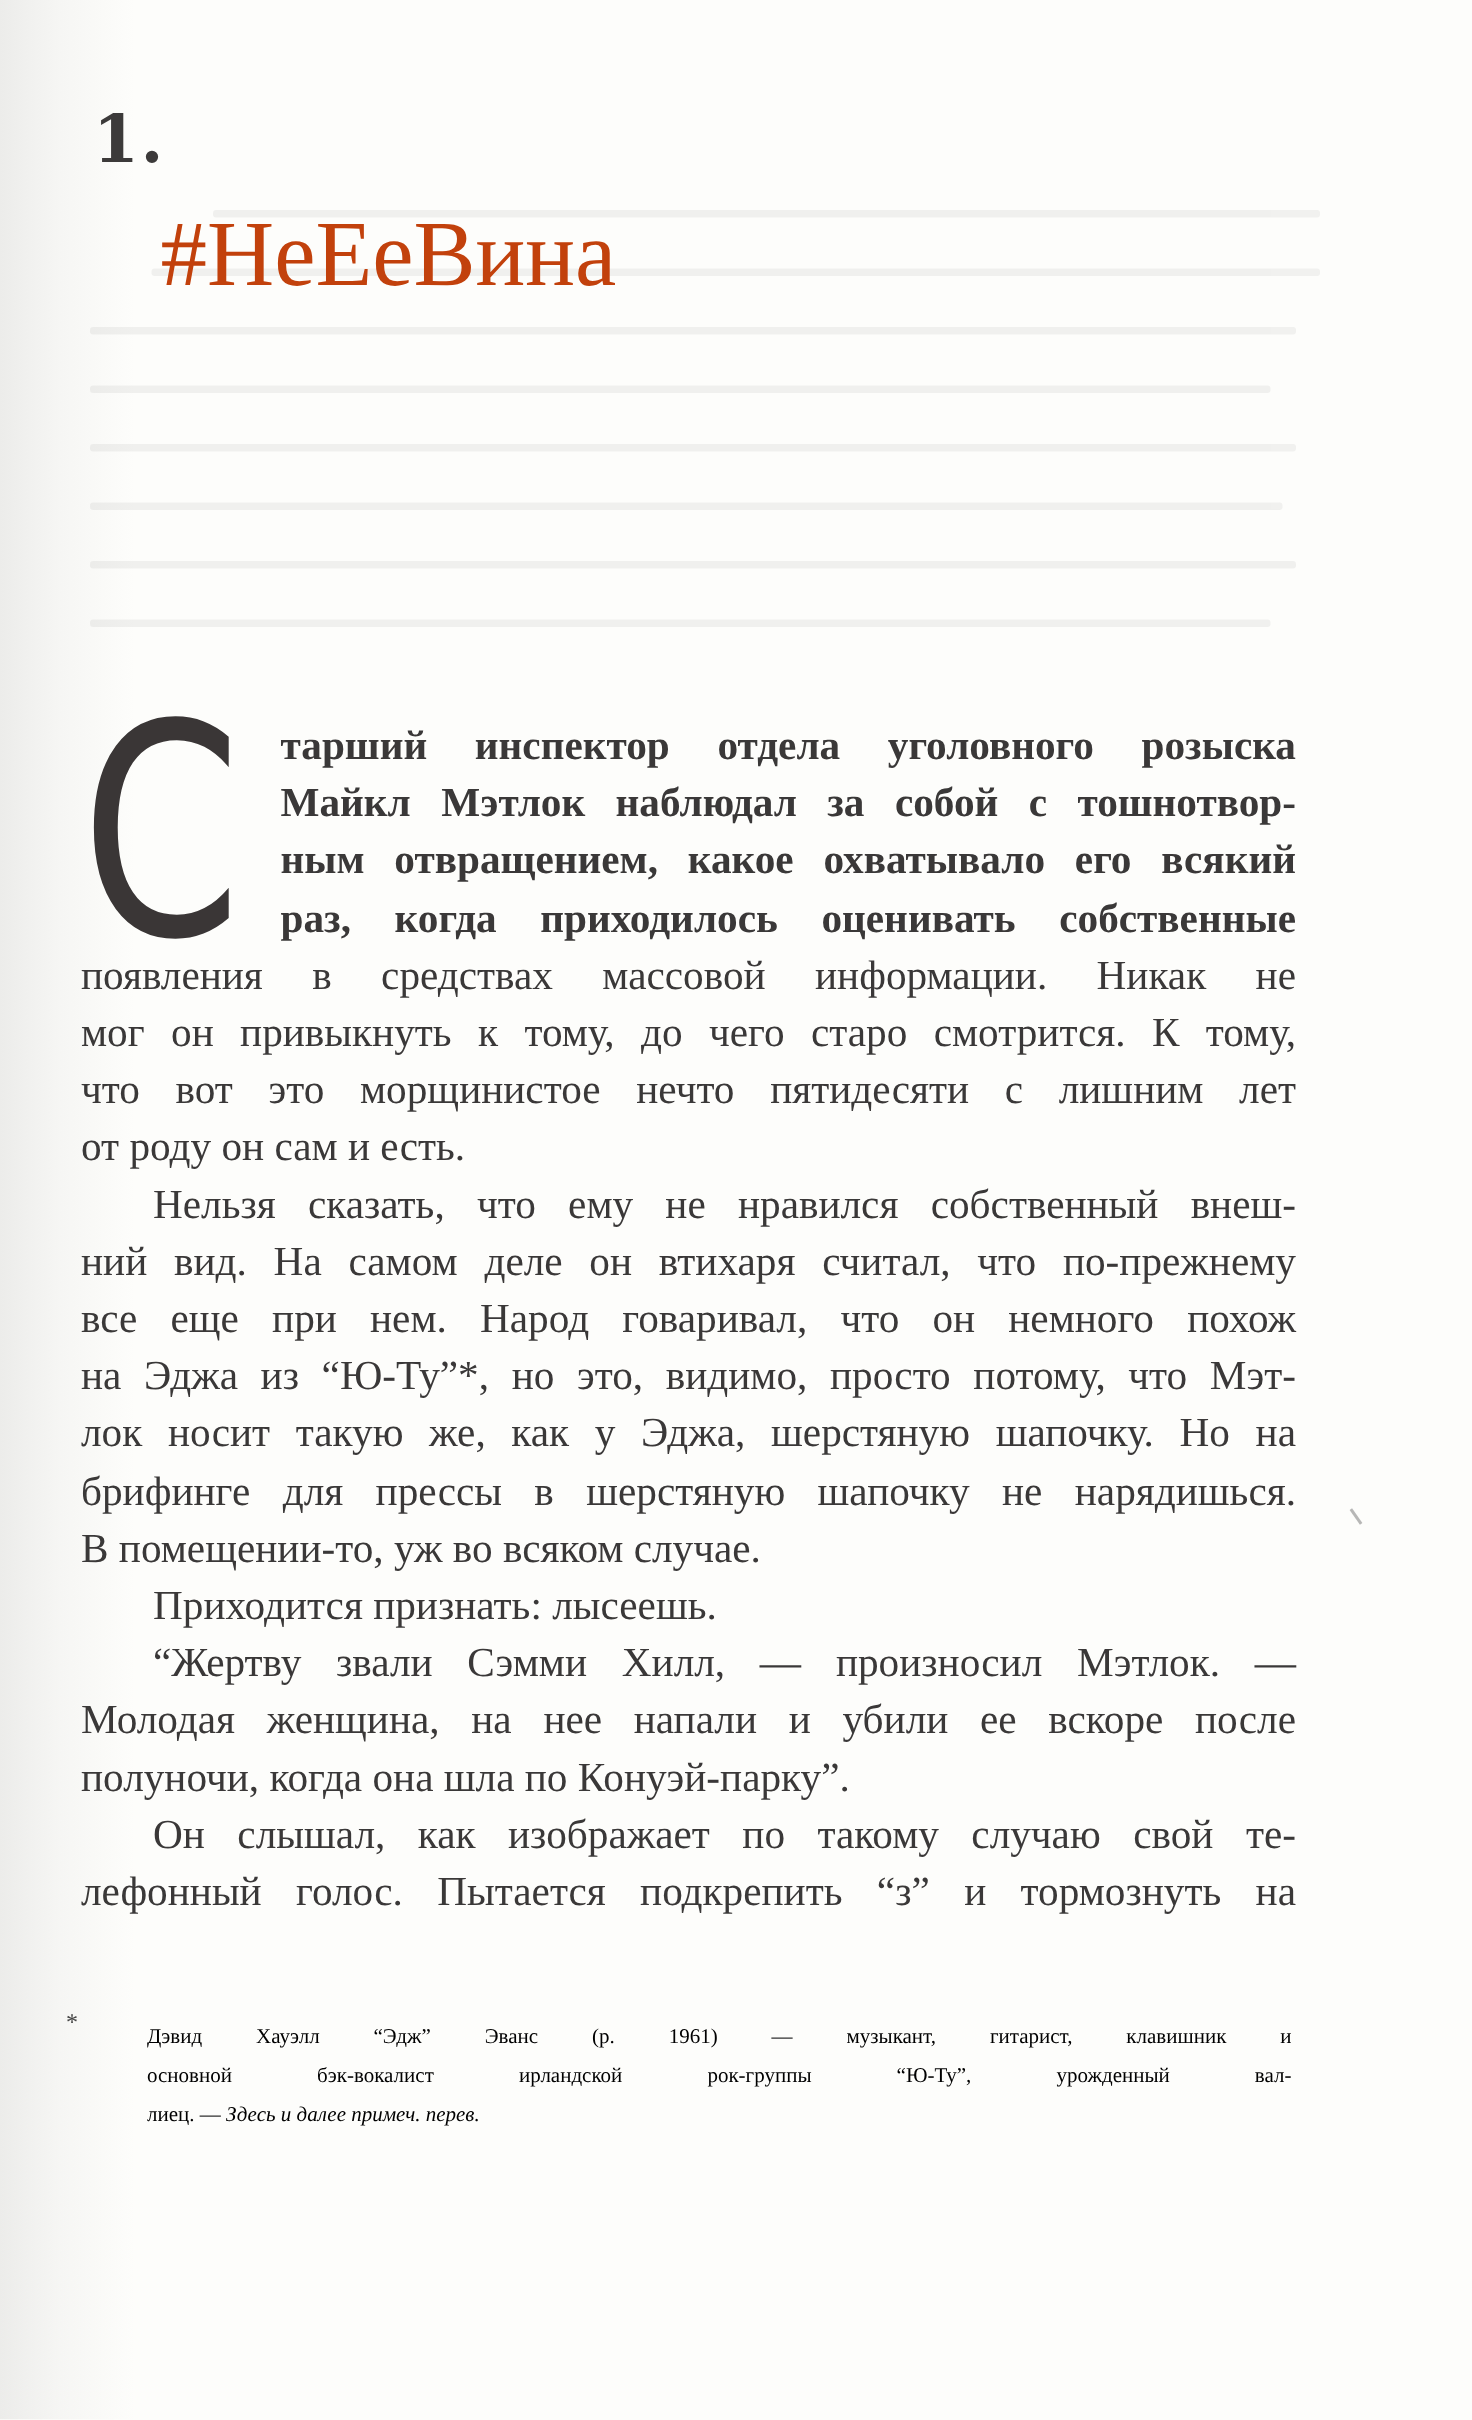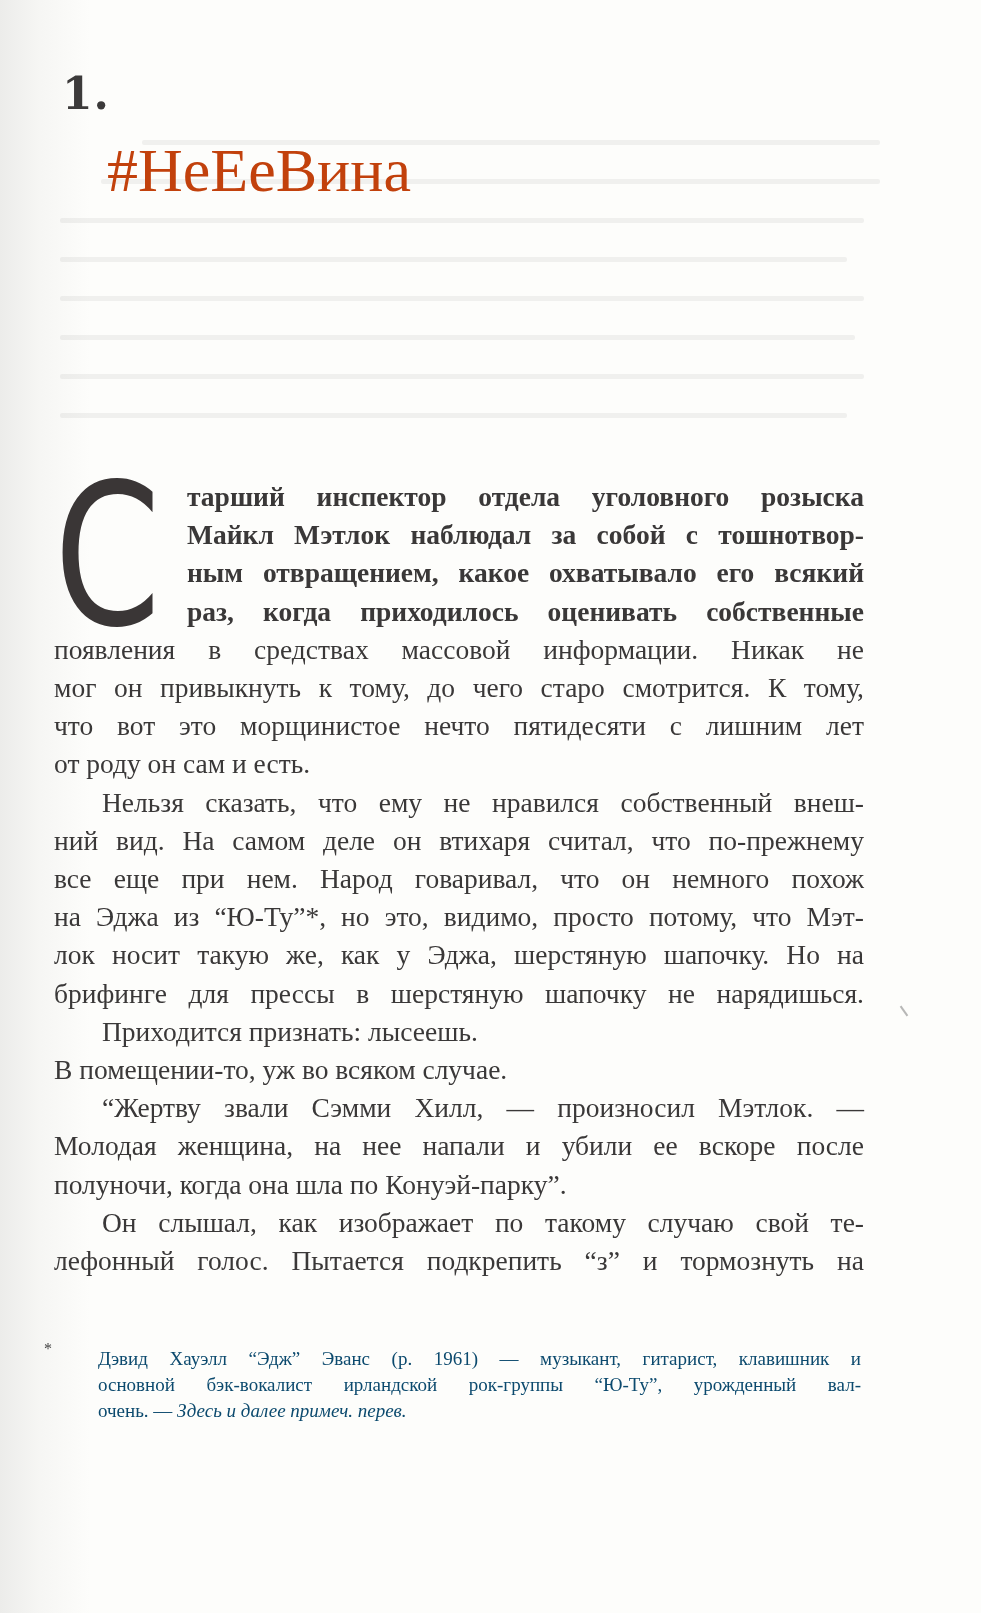--- a/index.html
+++ b/index.html
@@ -45,21 +45,21 @@
     font-family: "DejaVu Sans", sans-serif; font-weight: normal;
     font-size: 196px; line-height: 180px; color: #3a3636;
     transform: scaleX(0.78); transform-origin: left top;
     letter-spacing: -4px;
   }
   .footnote-marker {
     position: absolute; left: 44px; top: 1340px; font-size: 16px; color: #444;
   }
   .footnote {
     position: absolute; left: 98px; top: 1346px; width: 763px;
-    font-size: 19px; line-height: 26px; color: #0c4a6e;
+    font-size: 14px; line-height: 26px; color: #000000;
   }
   .footnote em { }
   .scratch {
     position: absolute; left: 903px; top: 1005px; width: 2px; height: 12px;
     background: #888; transform: rotate(-35deg); opacity: 0.6;
   }
 </style>
 </head>
 <body>
 
@@ -89,29 +89,29 @@
   <span class="line">появления в средствах массовой информации. Никак не</span>
   <span class="line">мог он привыкнуть к тому, до чего старо смотрится. К тому,</span>
   <span class="line">что вот это морщинистое нечто пятидесяти с лишним лет</span>
   <span class="line last">от роду он сам и есть.</span>
   <span class="line indent">Нельзя сказать, что ему не нравился собственный внеш-</span>
   <span class="line">ний вид. На самом деле он втихаря считал, что по-прежнему</span>
   <span class="line">все еще при нем. Народ говаривал, что он немного похож</span>
   <span class="line">на Эджа из “Ю-Ту”*, но это, видимо, просто потому, что Мэт-</span>
   <span class="line">лок носит такую же, как у Эджа, шерстяную шапочку. Но на</span>
   <span class="line">брифинге для прессы в шерстяную шапочку не нарядишься.</span>
+  <span class="line last">В помещении-то, уж во всяком случае.</span>
   <span class="line indent last">Приходится признать: лысеешь.</span>
-  <span class="line last">В помещении-то, уж во всяком случае.</span>
   <span class="line indent">“Жертву звали Сэмми Хилл, — произносил Мэтлок. —</span>
   <span class="line">Молодая женщина, на нее напали и убили ее вскоре после</span>
   <span class="line last">полуночи, когда она шла по Конуэй-парку”.</span>
   <span class="line indent">Он слышал, как изображает по такому случаю свой те-</span>
   <span class="line">лефонный голос. Пытается подкрепить “з” и тормознуть на</span>
 </div>
 
 <div class="footnote-marker">*</div>
 <div class="footnote">
   <span class="line">Дэвид Хауэлл “Эдж” Эванс (р. 1961) — музыкант, гитарист, клавишник и</span>
   <span class="line">основной бэк-вокалист ирландской рок-группы “Ю-Ту”, урожденный вал-</span>
-  <span class="line last"><span>очень. — </span><em>Здесь и далее примеч. перев.</em></span>
+  <span class="line last"><span>лиец. — </span><em>Здесь и далее примеч. перев.</em></span>
 </div>
 
 <div class="scratch"></div>
 
 </body></html>

